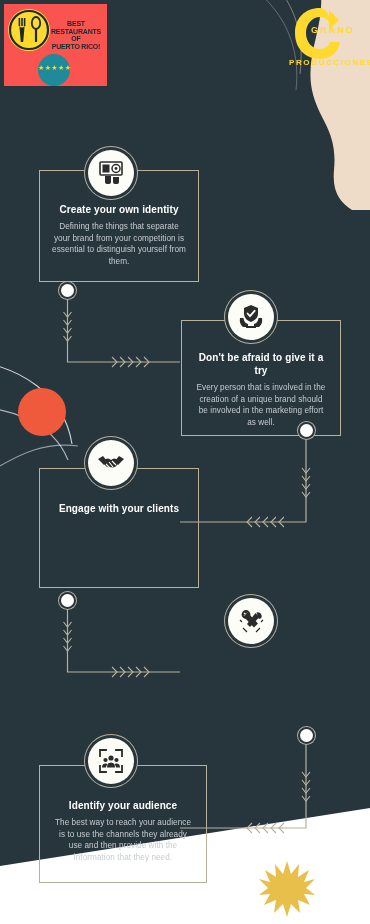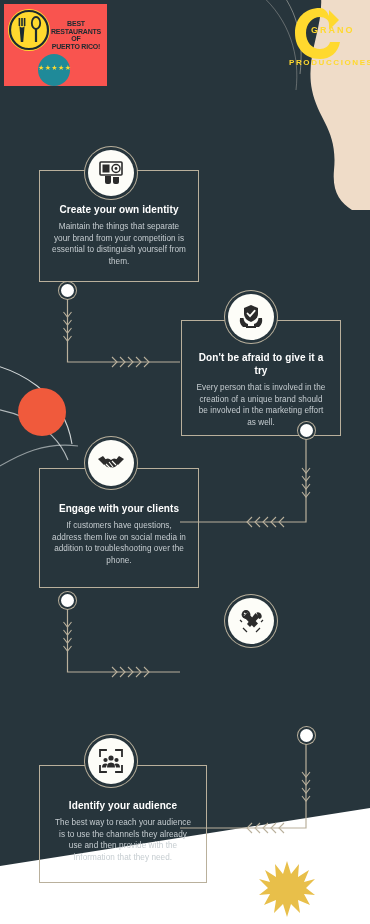--- a/index.html
+++ b/index.html
@@ -228,21 +228,21 @@
         <path d="M268 823 L263 828 L268 833"></path>
         <path d="M276 823 L271 828 L276 833"></path>
         <path d="M284 823 L279 828 L284 833"></path>
       </g>
     </g>
   </svg>
 
   <div class="card" style="left:39px;top:170px;width:160px;height:112px;">
     <div class="card-body" style="top:32px;">
       <div class="card-title">Create your own identity</div>
-      <div class="card-text">Maintain the things that separate your brand from your competition is essential to distinguish yourself from them.</div>
+      <div class="card-text">Defining the things that separate your brand from your competition is essential to distinguish yourself from them.</div>
     </div>
   </div>
   <div class="icon-bubble" style="left:88px;top:150px;">
     <svg width="26" height="26" viewBox="0 0 26 26">
       <rect x="2" y="2" width="22" height="13" rx="1" fill="none" stroke="#2b2b2b" stroke-width="1.6"></rect>
       <rect x="4.5" y="4.5" width="7" height="8" fill="#2b2b2b"></rect>
       <circle cx="18" cy="8.5" r="4" fill="none" stroke="#2b2b2b" stroke-width="1.5"></circle>
       <circle cx="18" cy="8.5" r="1.4" fill="#2b2b2b"></circle>
       <path d="M7 16 L7 22 Q7 24 9 24 L11 24 Q13 24 13 22 L13 16 Z" fill="#2b2b2b"></path>
       <path d="M15 17 L15 22 Q15 24 17 24 L19 24 Q21 24 21 22 L21 17 Z" fill="#2b2b2b"></path>
@@ -263,21 +263,20 @@
       <path d="M2 14 Q1 20 5 23 L10 23 L10 20 Q6 19 5.5 14 Z" fill="#2b2b2b"></path>
       <path d="M24 14 Q25 20 21 23 L16 23 L16 20 Q20 19 20.5 14 Z" fill="#2b2b2b"></path>
       <rect x="8" y="22" width="10" height="2" fill="#2b2b2b"></rect>
     </svg>
   </div>
   <div class="node" style="left:300px;top:424px;"></div>
 
   <div class="card" style="left:39px;top:468px;width:160px;height:120px;">
     <div class="card-body" style="top:33px;">
       <div class="card-title">Engage with your clients</div>
-      <div class="card-text">If customers have questions, address them live on social media in addition to troubleshooting over the phone.</div>
     </div>
   </div>
   <div class="icon-bubble" style="left:88px;top:440px;">
     <svg width="28" height="26" viewBox="0 0 28 26">
       <path d="M1 9 L6 6 L10 11 L7 15 Z" fill="#2b2b2b"></path>
       <path d="M27 9 L22 6 L18 11 L21 15 Z" fill="#2b2b2b"></path>
       <path d="M7 10 Q11 7 14 10 Q17 7 21 10 L21 14 Q17 19 14 17 Q11 19 7 14 Z" fill="#2b2b2b"></path>
       <path d="M9 14 L13 18 M12 12 L16 17 M15 11 L19 15" stroke="#fdfdf8" stroke-width="1.1"></path>
     </svg>
   </div>

